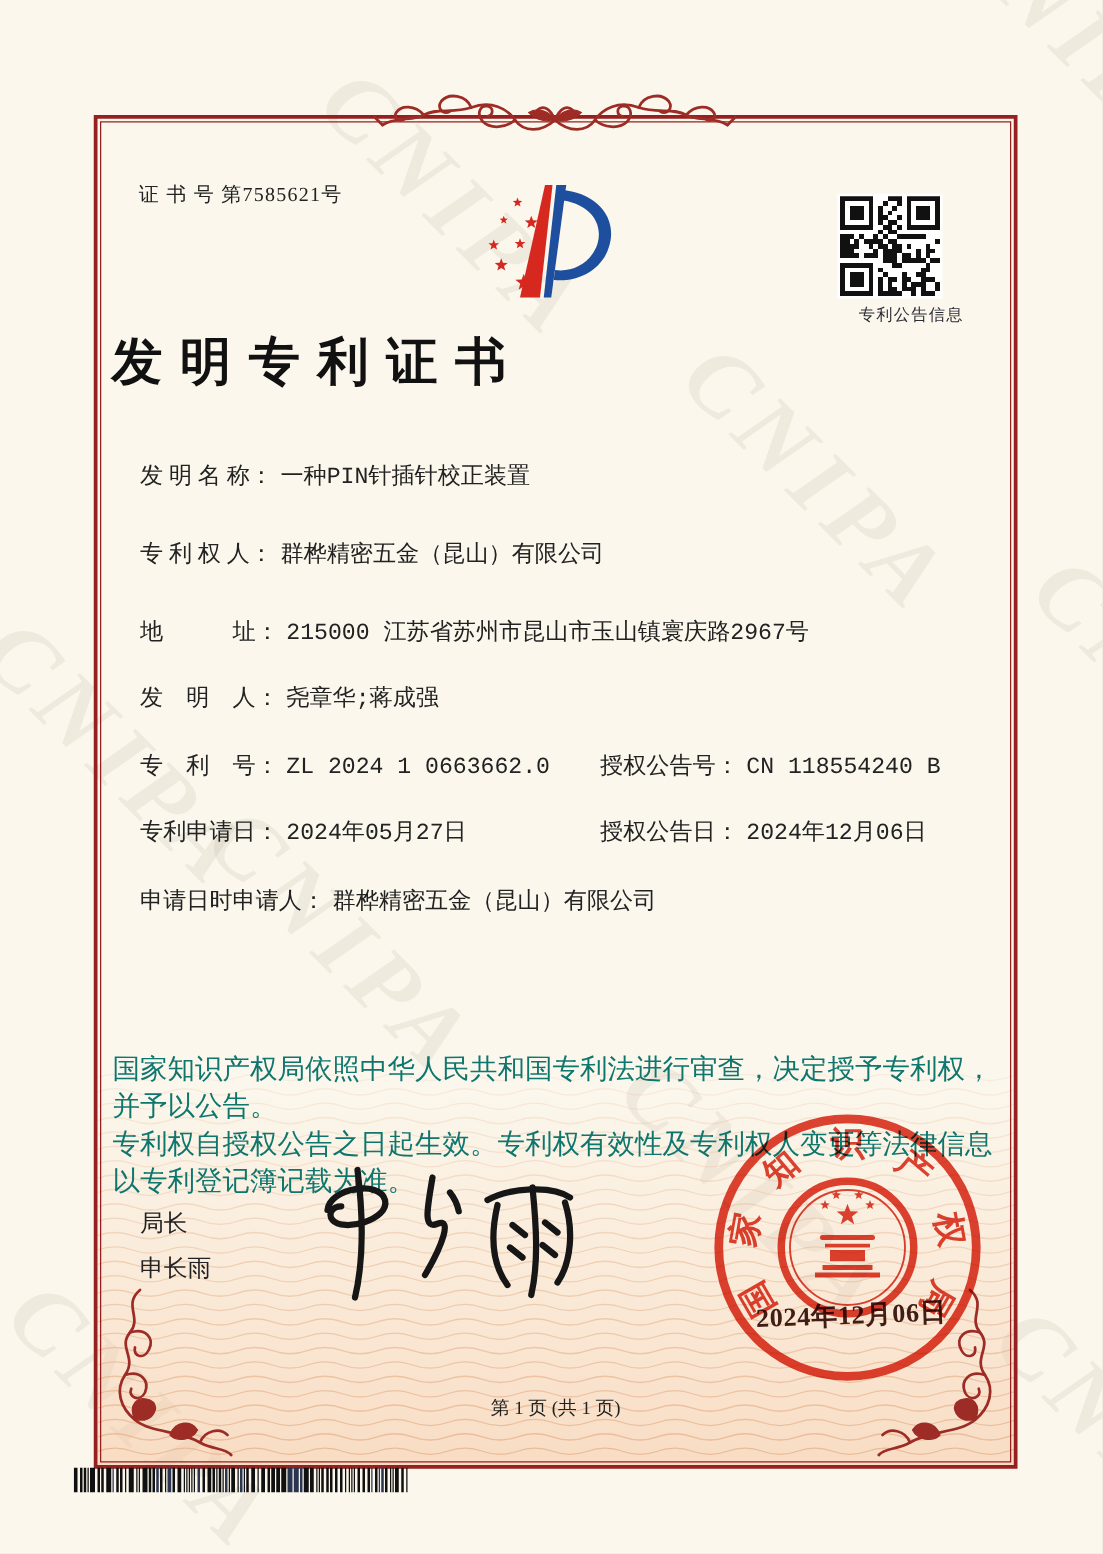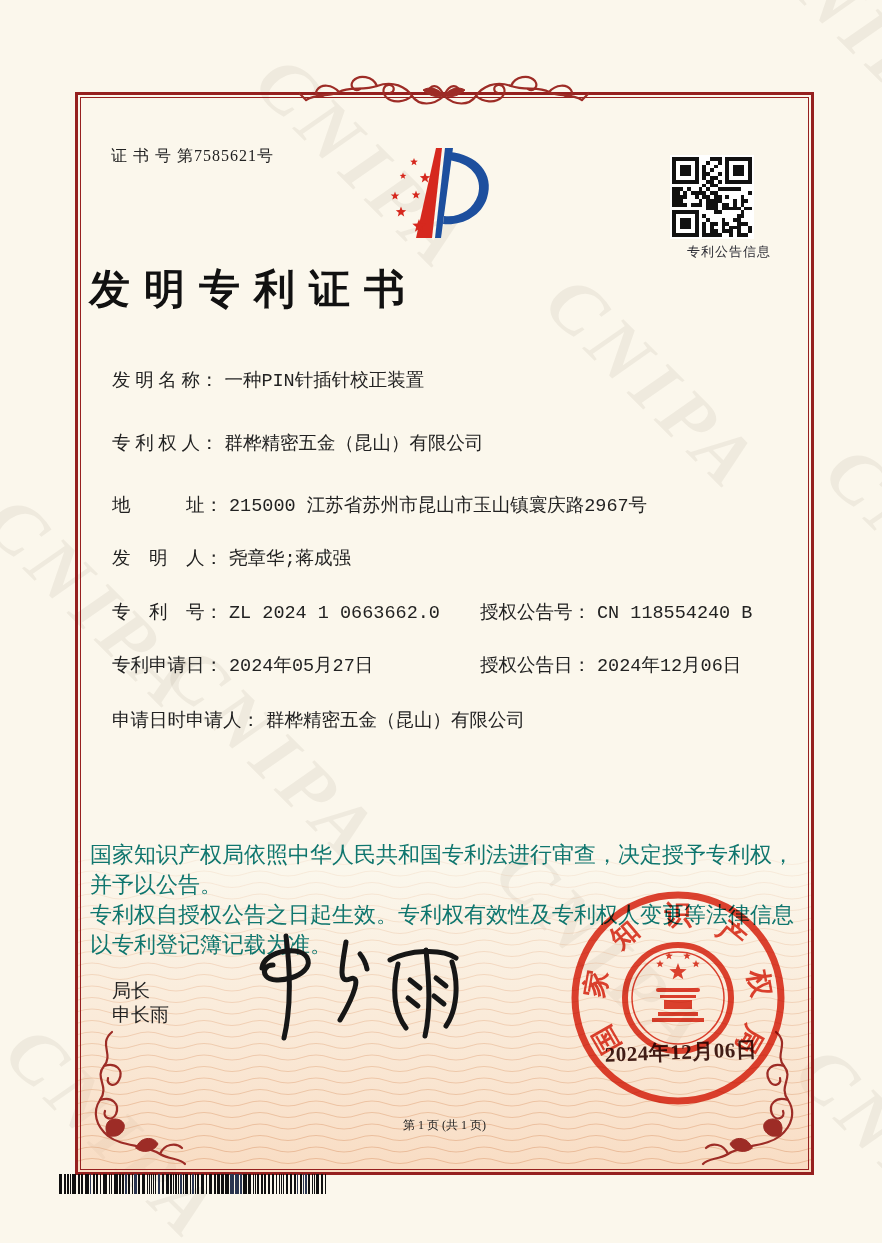--- a/index.html
+++ b/index.html
@@ -32,33 +32,33 @@
   .row{position:absolute;left:112px;font-size:18.5px;white-space:nowrap;color:#222;}
   .row .val{margin-left:6px;font-family:Liberation Mono, monospace;}
   .row .col2{position:absolute;left:368px;top:0;white-space:nowrap;text-align:right;}
   .r1{top:367px}.r2{top:430px}.r3{top:492px}.r4{top:545px}
   .r5{top:599px}.r6{top:652px}.r7{top:707px}.r8{top:760px}
   
   .decl{position:absolute;left:90px;width:705px;top:840px;text-align:left;font-size:22px;
         line-height:30px;color:#0f766e;}
   .decl p{margin:0;}
   
-  .signer-title{position:absolute;left:112px;top:966px;font-family:"Liberation Sans","DejaVu Sans",sans-serif;font-size:19px;color:#222;margin-top:12px;}
+  .signer-title{position:absolute;left:112px;top:966px;font-family:"Liberation Sans","DejaVu Sans",sans-serif;font-size:19px;color:#222;}
   .signer-name{position:absolute;left:112px;top:1002px;font-family:Liberation Mono, monospace;font-size:19px;color:#222;}
   #sig{position:absolute;left:246px;top:932px;width:230px;height:110px;}
   #sig path{stroke:#161616;stroke-width:5;fill:none;stroke-linecap:round;stroke-linejoin:round;}
   
   #seal{position:absolute;left:564px;top:884px;width:228px;height:228px;mix-blend-mode:multiply;opacity:.94;}
   #seal text{font-size:27px;font-weight:bold;fill:#dd3826;font-family:"Liberation Serif","DejaVu Serif",serif;}
   #seal .ln{stroke:#dd3826;fill:none;}
   #seal .fl{fill:#dd3826;}
   .seal-date{position:absolute;left:592px;top:1038px;width:178px;text-align:center;font-size:21px;
              font-weight:bold;color:#43201a;letter-spacing:.5px;transform:rotate(-2deg);mix-blend-mode:multiply;}
   
-  .footer{position:absolute;left:75px;width:739px;top:1117px;text-align:center;font-size:12px;color:#222;}
+  .footer{position:absolute;left:75px;width:739px;top:1117px;text-align:center;font-size:15px;color:#222;}
   #barcode{position:absolute;left:59px;top:1174px;width:272px;height:20px;}
 </style>
 </head>
 <body>
 
 <div class="page">
 
   <span class="wm" style="left:230px;top:120px">CNIPA</span>
   <span class="wm" style="left:520px;top:340px">CNIPA</span>
   <span class="wm" style="left:-40px;top:560px">CNIPA</span>

